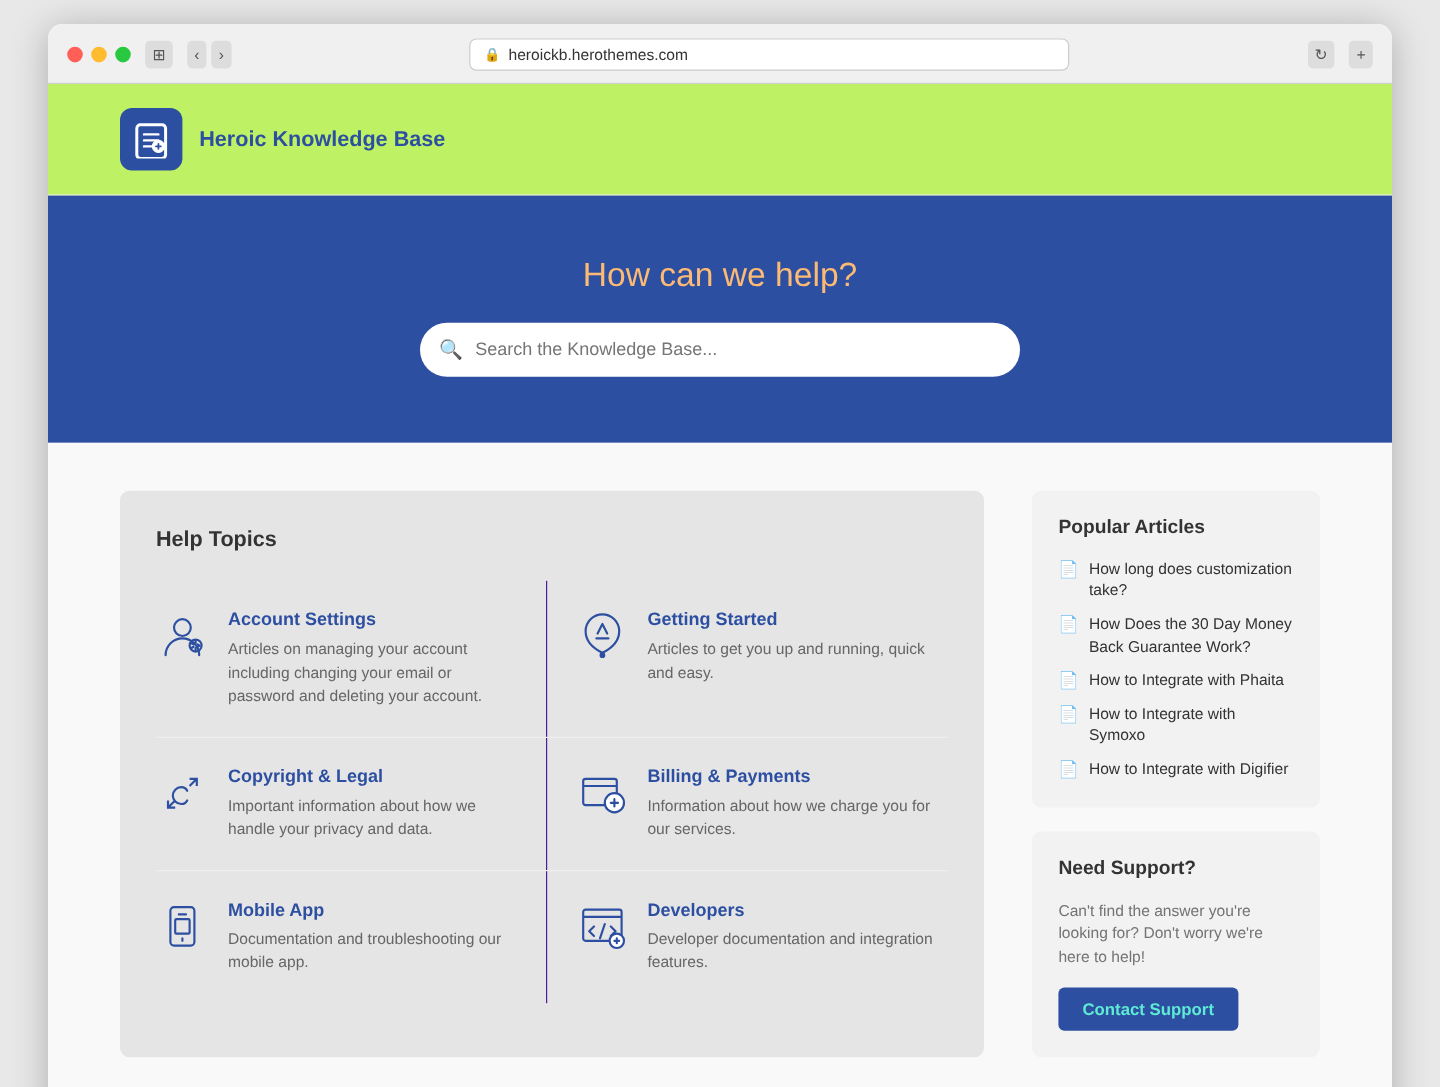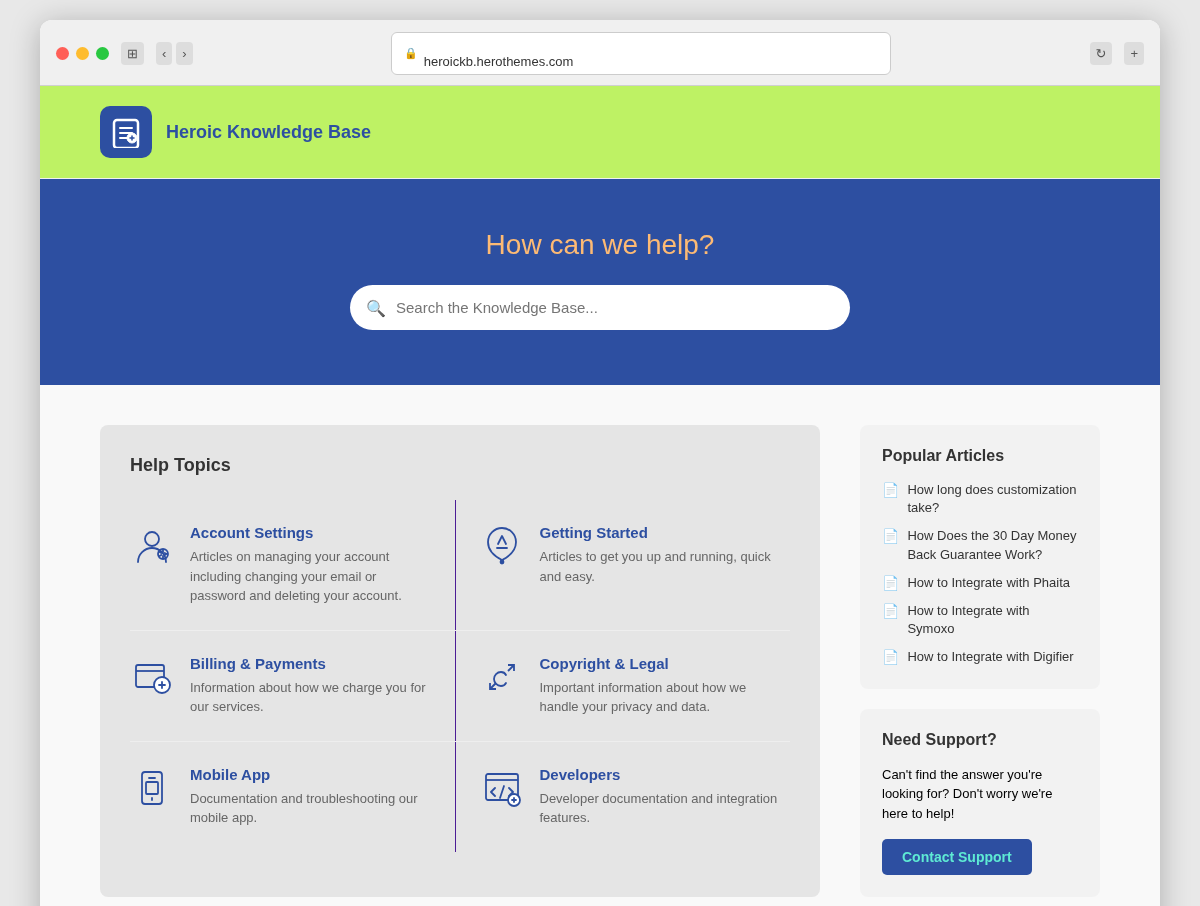--- a/index.html
+++ b/index.html
@@ -61,21 +61,21 @@
       padding: 5px 12px;
       font-size: 13px;
       color: #333;
       display: flex;
       align-items: center;
       gap: 6px;
       max-width: 500px;
       margin: 0 auto;
     }
     .lock-icon { color: #666; font-size: 11px; }
-    .address-text { color: #333; font-size: 13px; margin-top: 16px; }
+    .address-text { color: #333; font-size: 13px; }
     .page-content {
       background: #fff;
     }
     
     .site-header {
       background: #bef264;
       padding: 20px 60px;
       display: flex;
       align-items: flex-start;
       border-bottom: 1px solid #f0f0f0;
@@ -238,21 +238,21 @@
       margin-top: 1px;
       flex-shrink: 0;
     }
     .article-link {
       font-size: 13px;
       color: #333;
       line-height: 1.4;
     }
     .need-support-desc {
       font-size: 13px;
-      color: #000000;
+      color: #737373;
       line-height: 1.5;
       margin-bottom: 16px;
     }
     .contact-btn {
       background: #2d4fa1;
       color: #5eead4;
       border: none;
       border-radius: 5px;
       padding: 10px 20px;
       font-size: 14px;
@@ -343,41 +343,41 @@
                 <div class="topic-name">Getting Started</div>
                 <div class="topic-desc">Articles to get you up and running, quick and easy.</div>
               </div>
             </div>
           </div>
 
           <div class="topics-row">
             <div class="topic-item">
               <div class="topic-icon">
                 <svg viewBox="0 0 44 44" fill="none" stroke="#2d4fa1" stroke-width="1.8">
+                  <path d="M10 34l6-6M10 28v6h6M34 10l-6 6M34 16v-6h-6"></path>
+                  <path d="M26 20c-1-2-3-3-5-3a7 7 0 000 14c2 0 4-1 5-3" stroke-linecap="round"></path>
+                </svg>
+              </div>
+              <div class="topic-text">
+                <div class="topic-name">Copyright &amp; Legal</div>
+                <div class="topic-desc">Important information about how we handle your privacy and data.</div>
+              </div>
+            </div>
+            <div class="topic-item">
+              <div class="topic-icon">
+                <svg viewBox="0 0 44 44" fill="none" stroke="#2d4fa1" stroke-width="1.8">
                   <rect x="6" y="10" width="28" height="22" rx="2"></rect>
                   <path d="M6 16h28"></path>
                   <circle cx="32" cy="30" r="8" fill="white" stroke="#2d4fa1" stroke-width="1.8"></circle>
                   <path d="M32 27v6M29 30h6" stroke-linecap="round"></path>
                 </svg>
               </div>
               <div class="topic-text">
                 <div class="topic-name">Billing &amp; Payments</div>
                 <div class="topic-desc">Information about how we charge you for our services.</div>
-              </div>
-            </div>
-            <div class="topic-item">
-              <div class="topic-icon">
-                <svg viewBox="0 0 44 44" fill="none" stroke="#2d4fa1" stroke-width="1.8">
-                  <path d="M10 34l6-6M10 28v6h6M34 10l-6 6M34 16v-6h-6"></path>
-                  <path d="M26 20c-1-2-3-3-5-3a7 7 0 000 14c2 0 4-1 5-3" stroke-linecap="round"></path>
-                </svg>
-              </div>
-              <div class="topic-text">
-                <div class="topic-name">Copyright &amp; Legal</div>
-                <div class="topic-desc">Important information about how we handle your privacy and data.</div>
               </div>
             </div>
           </div>
 
           <div class="topics-row">
             <div class="topic-item">
               <div class="topic-icon">
                 <svg viewBox="0 0 44 44" fill="none" stroke="#2d4fa1" stroke-width="1.8">
                   <rect x="12" y="6" width="20" height="32" rx="3"></rect>
                   <path d="M19 12h6M22 32v2" stroke-linecap="round"></path>

